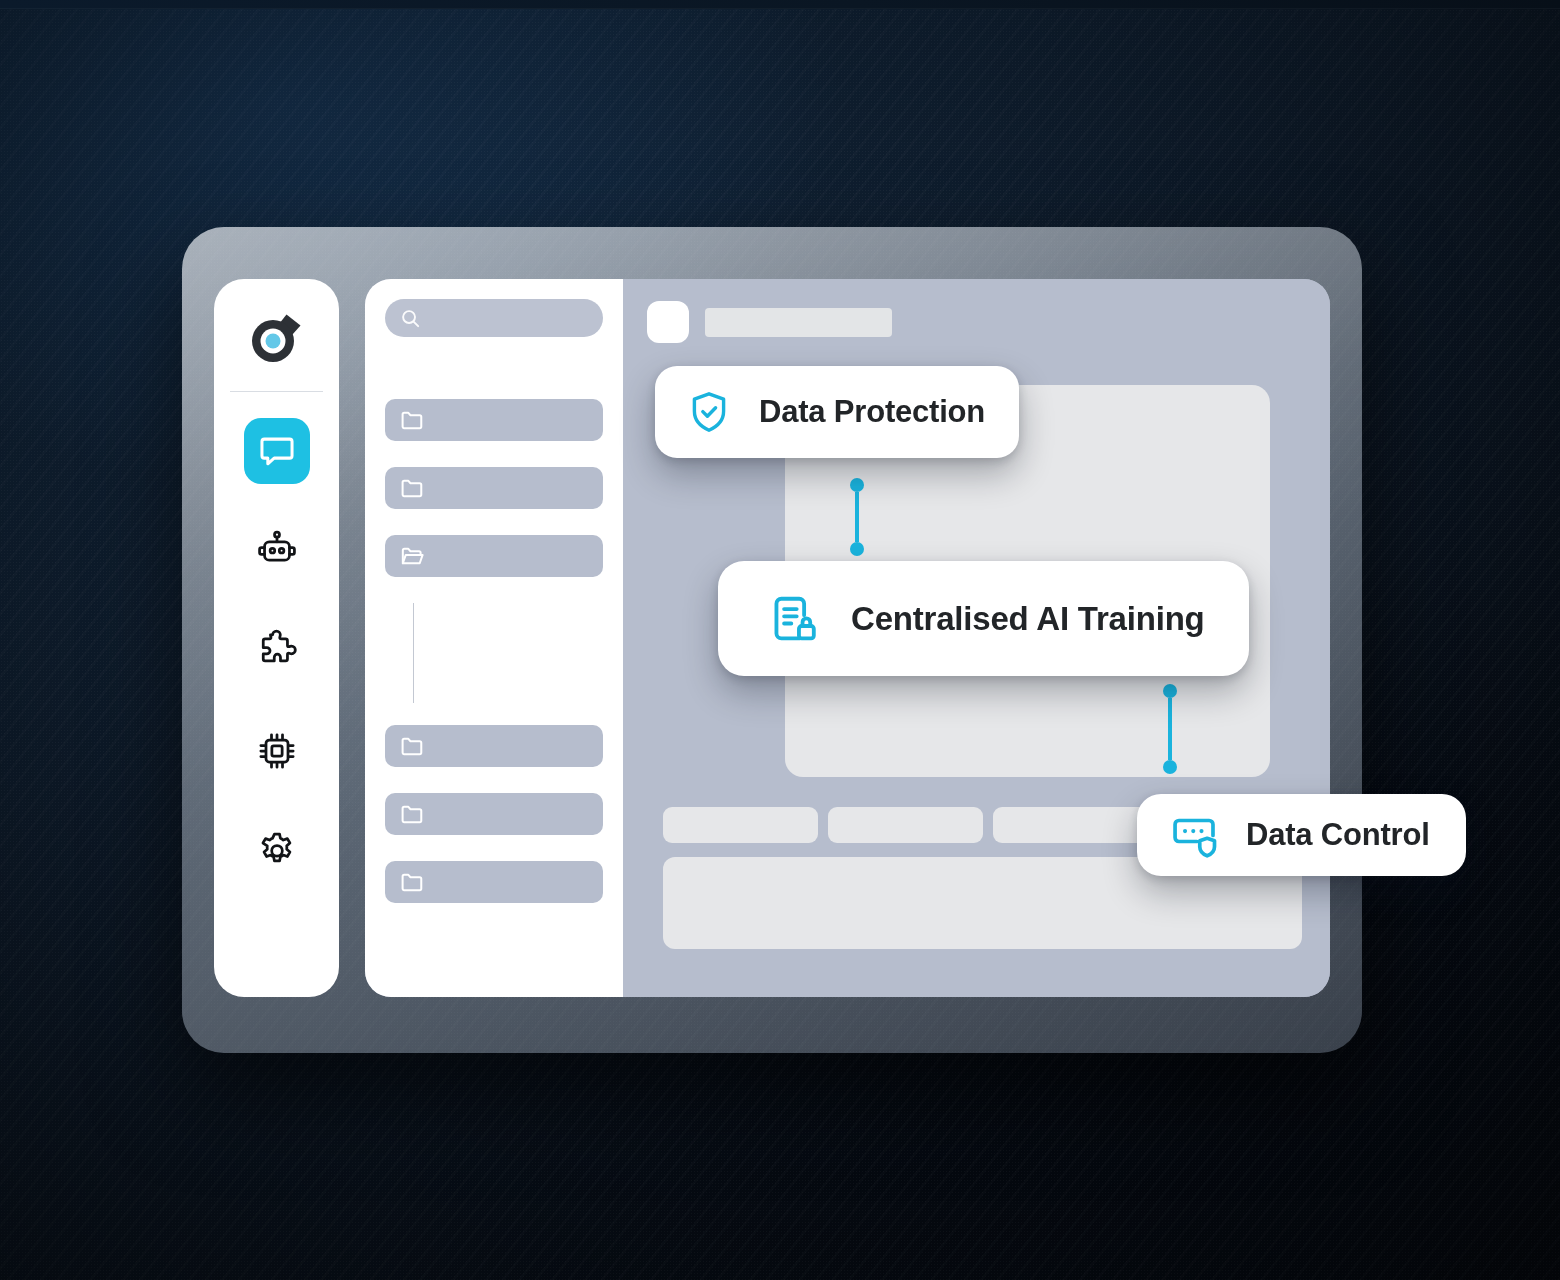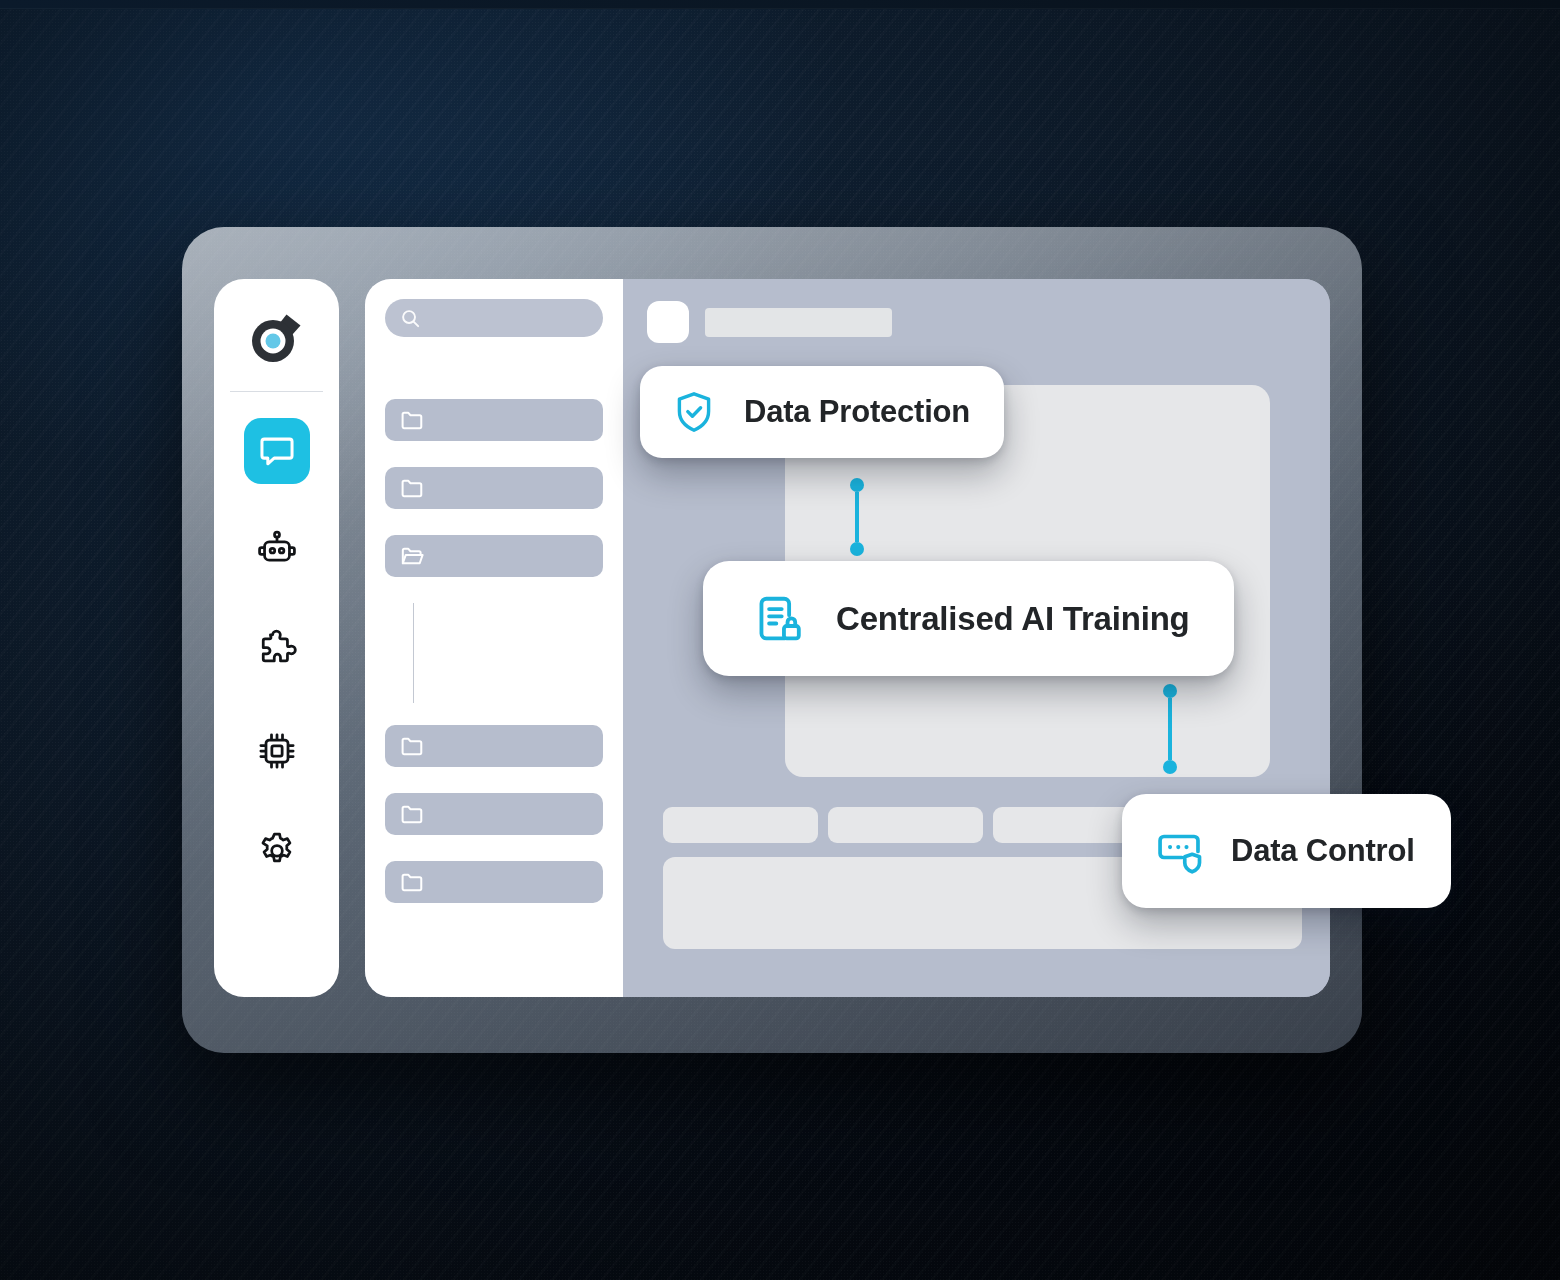--- a/index.html
+++ b/index.html
@@ -191,20 +191,21 @@
   #connector-2 { left: 1163px; top: 684px; height: 90px; }
 
   
   .badge {
     position: absolute;
     display: flex; align-items: center;
     background: #ffffff;
     border-radius: 22px;
     box-shadow: 0 16px 34px rgba(10,18,30,0.30), 0 3px 10px rgba(10,18,30,0.16);
     z-index: 30;
+    margin-left: 15px;
   }
   .badge-label {
     font-weight: 700;
     color: #222528;
     letter-spacing: -0.2px;
     white-space: nowrap;
   }
   .badge-icon { display: flex; align-items: center; justify-content: center; flex: 0 0 auto; }
 
   #badge-data-protection {
@@ -215,21 +216,21 @@
 
   #badge-centralised-ai {
     left: 703px; top: 561px;
     height: 115px; padding: 0 44px 0 49px; gap: 30px;
     border-radius: 26px;
   }
   #badge-centralised-ai .badge-label { font-size: 33px; }
 
   #badge-data-control {
     left: 1122px; top: 794px;
-    height: 114px; padding: 0 36px 0 32px; gap: 25px;
+    height: 82px; padding: 0 36px 0 32px; gap: 25px;
     border-radius: 24px;
   }
   #badge-data-control .badge-label { font-size: 31px; }
 </style>
 </head>
 <body>
 
 <div id="bg-base"></div>
 <div id="bg-streaks"></div>
 <div id="bg-noise"></div>

